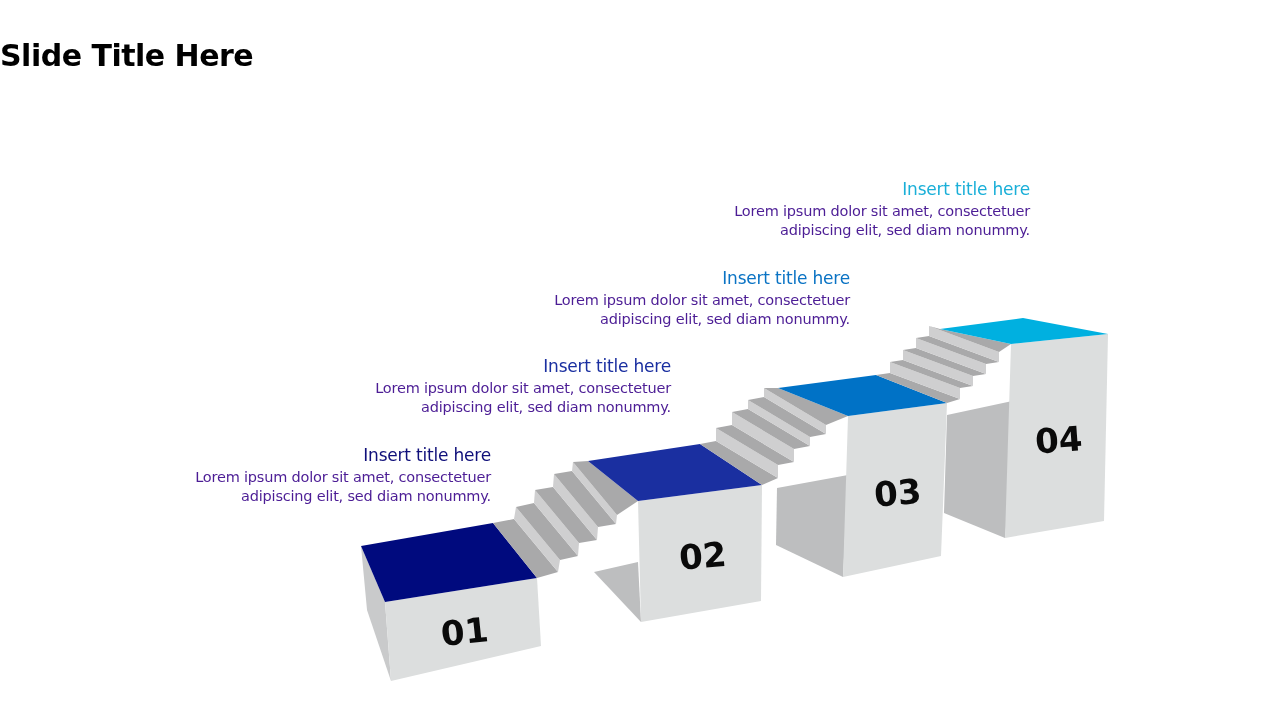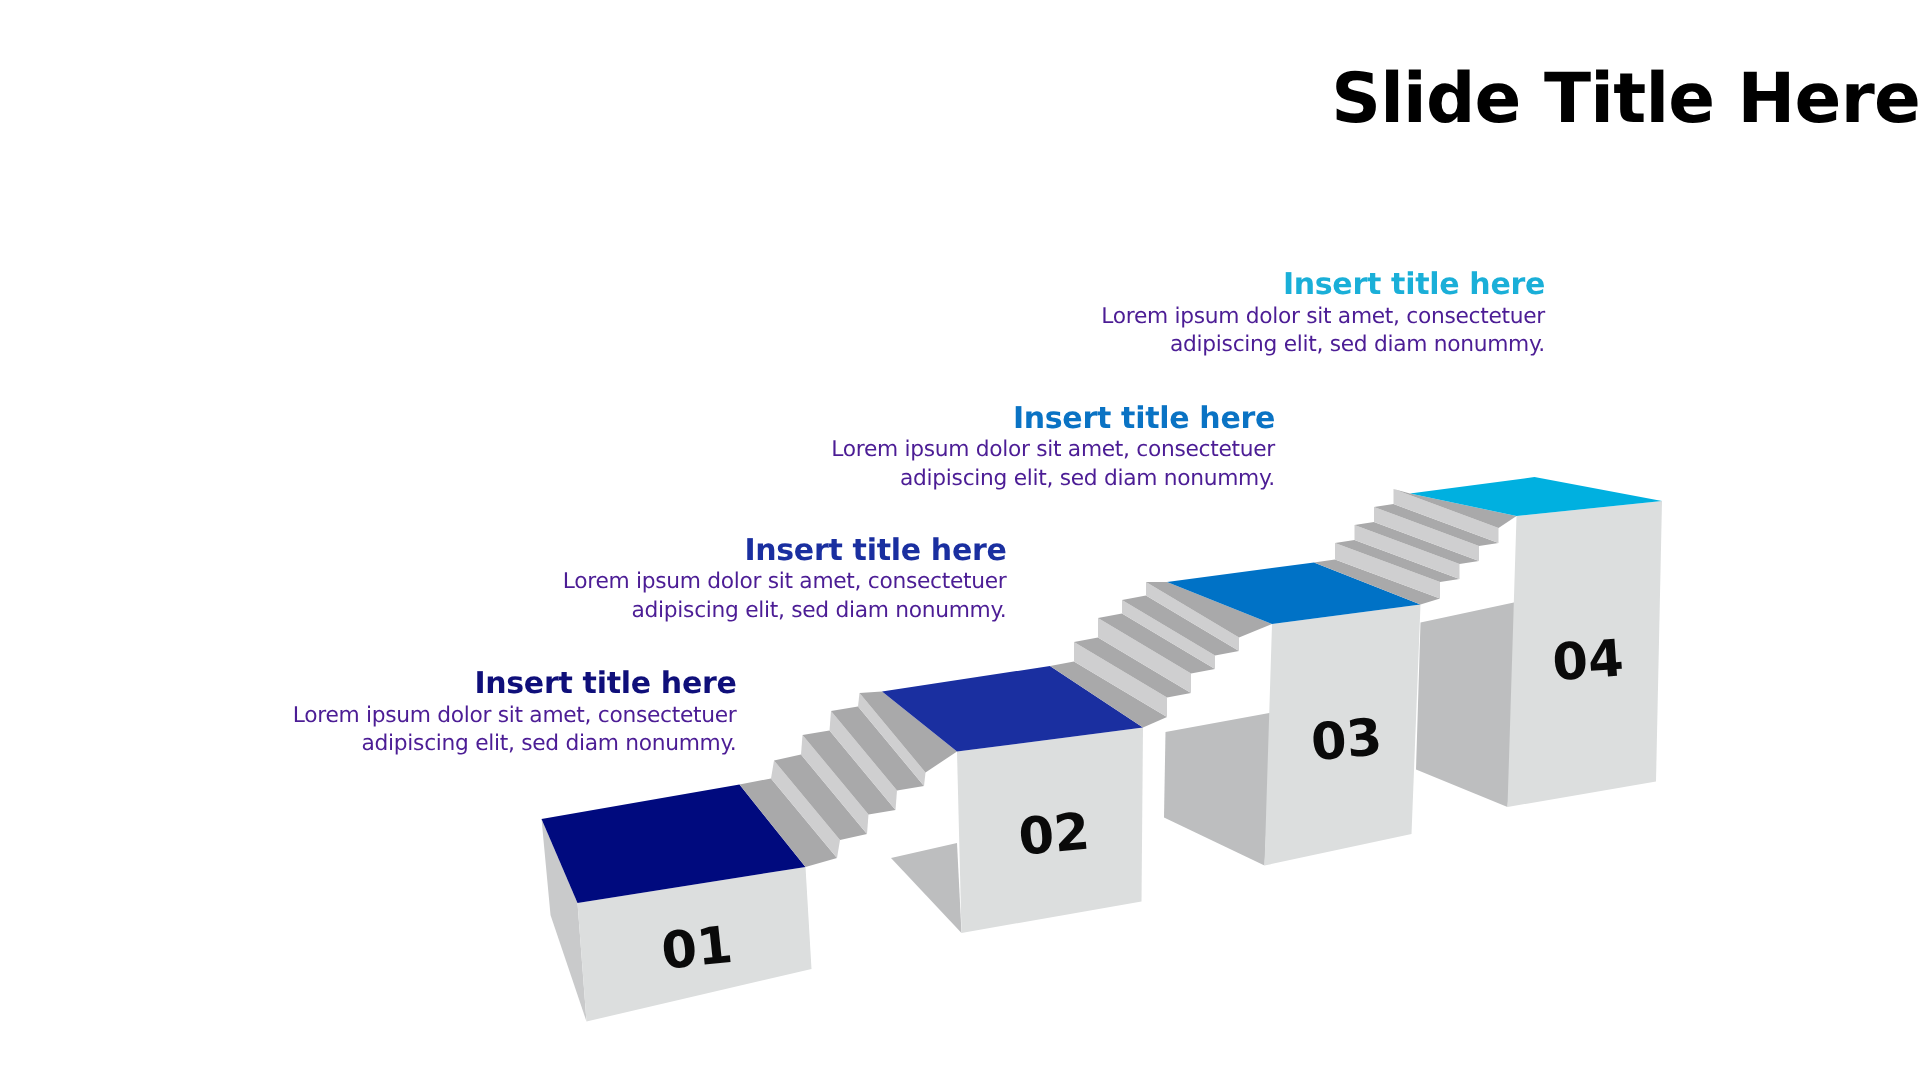--- a/index.html
+++ b/index.html
@@ -1,19 +1,19 @@
 <!DOCTYPE html>
 <html><head>
 <meta charset="utf-8">
 <style>
   html, body { margin: 0; padding: 0; background: #ffffff; }
   body { width: 1280px; height: 720px; position: relative; overflow: hidden; font-family: "DejaVu Sans", sans-serif; }
-  .slide-title { position: absolute; left: 0; top: 38px; width: 1280px; text-align: right; font-weight: bold; font-size: 46px; color: #000; letter-spacing: -0.5px; }
+  .slide-title { position: absolute; left: 0; top: 38px; width: 1280px; text-align: left; font-weight: bold; font-size: 30px; color: #000; letter-spacing: -0.5px; }
   .callout { position: absolute; text-align: right; width: 360px; }
-  .callout .ct { font-weight: bold; font-size: 20px; line-height: 26px; letter-spacing: -0.2px; }
+  .callout .ct { font-weight: normal; font-size: 17px; line-height: 26px; letter-spacing: -0.2px; }
   .callout .cd { font-size: 14.5px; line-height: 19px; color: #4c1d95; letter-spacing: -0.2px; }
   svg.stairs { position: absolute; left: 0; top: 0; }
   .num { font-family: "DejaVu Sans", sans-serif; font-weight: bold; font-size: 34px; fill: #0a0a0a; }
 </style>
 </head>
 <body>
 
 <div class="slide-title">Slide Title Here</div>
 
 <svg class="stairs" width="1280" height="720" viewBox="0 0 1280 720">

